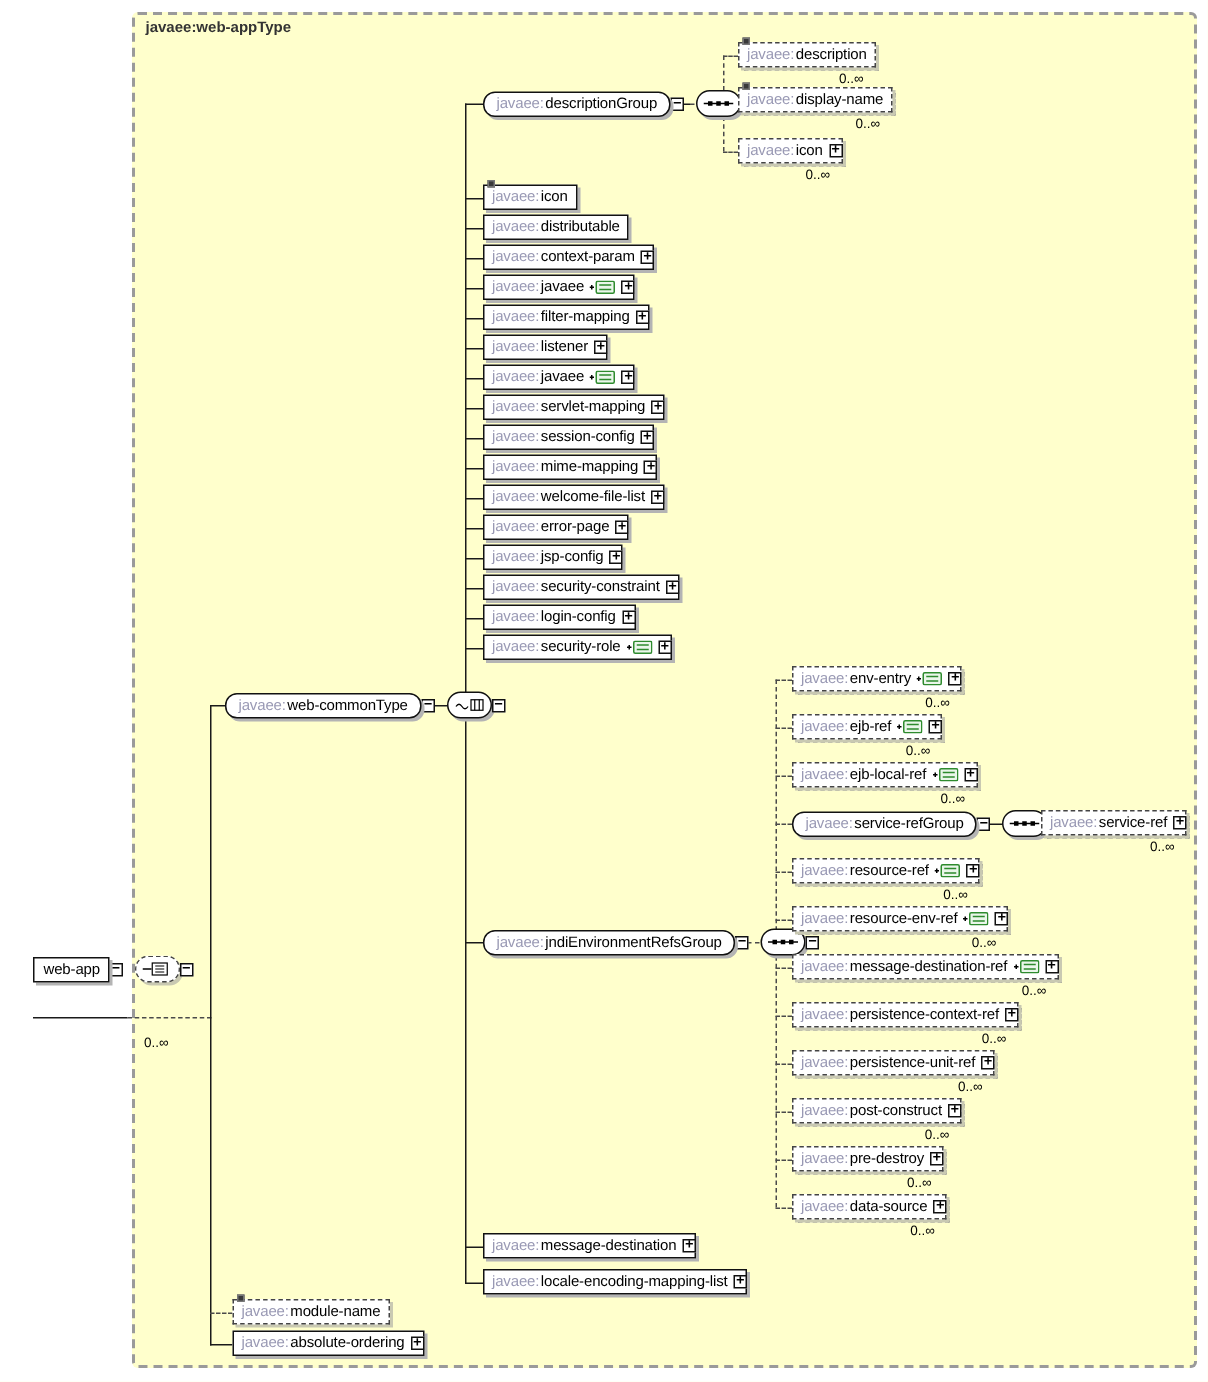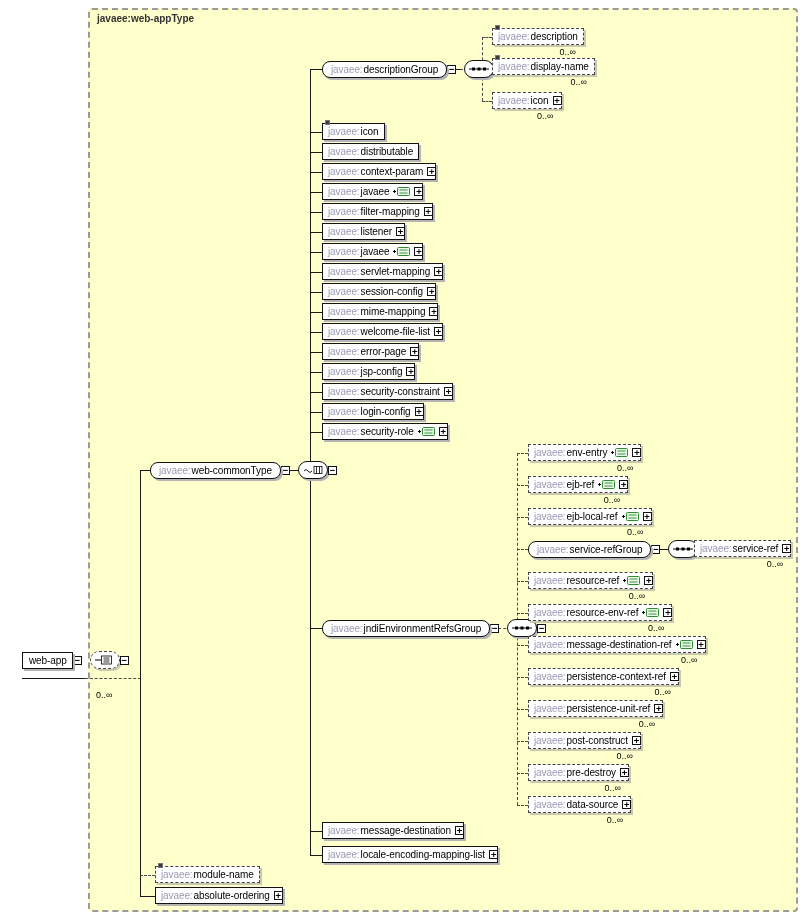--- a/index.html
+++ b/index.html
@@ -104,21 +104,21 @@
   <div class="hd" style="left:517px;top:741px;width:11px"></div>
   <div class="hd" style="left:517px;top:773px;width:11px"></div>
   <div class="hd" style="left:517px;top:805px;width:11px"></div>
 
   <div class="hl" style="left:530px;top:549px;width:150px"></div>
   <div class="hd" style="left:680px;top:549px;width:14px"></div>
 
   <div class="hd" style="left:140px;top:875px;width:15px"></div>
   <div class="hl" style="left:140px;top:896px;width:15px"></div>
 
-  <div class="row" style="left:22px;top:651px">
+  <div class="row" style="left:22px;top:637px">
     <div class="box">
       <span class="lbl">web-app</span>
     </div>
     <span class="sq">−</span>
     <span class="spacer"></span>
     <div class="oval dashed">
       <svg width="20" height="10" viewBox="0 0 20 10">
         <path d="M0 5h6" stroke="#000" stroke-width="1" fill="none"></path>
         <rect x="6.5" y="1" width="10" height="8" fill="#fff" stroke="#000" stroke-width="0.8"></rect>
         <path d="M8.5 3h6 M8.5 5h6 M8.5 7h6" stroke="#000" stroke-width="0.8"></path>

